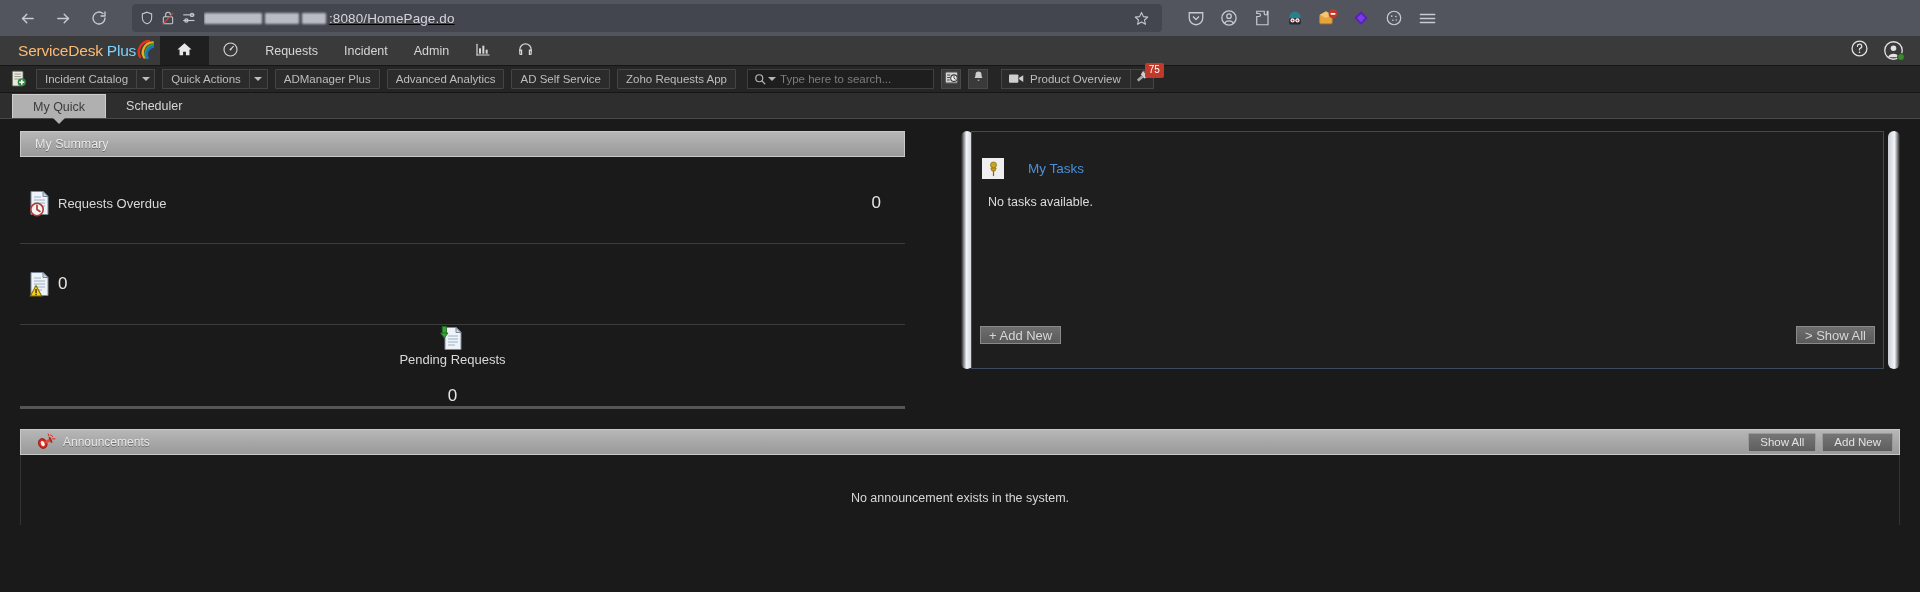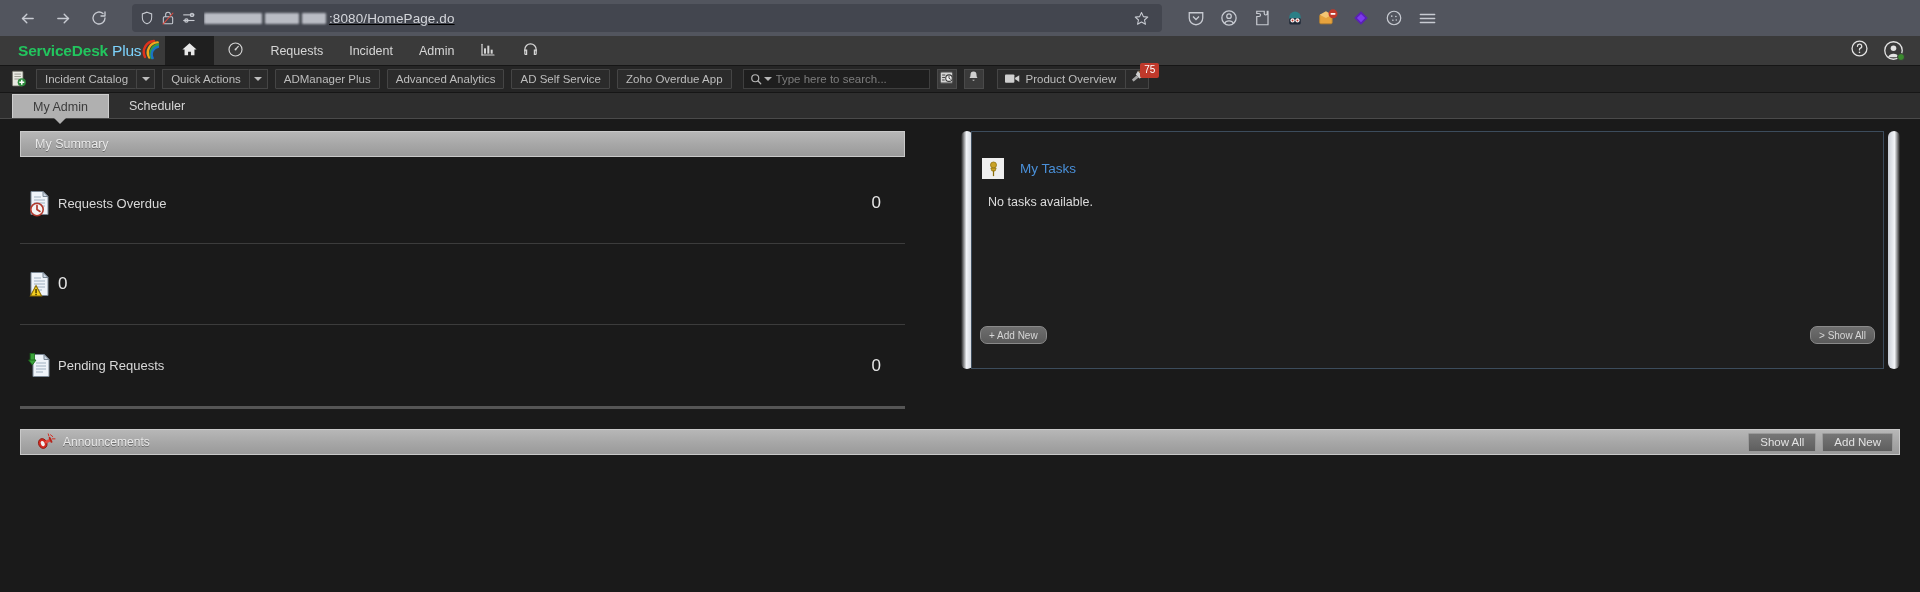--- a/index.html
+++ b/index.html
@@ -71,21 +71,21 @@
     display: flex; align-items: stretch;
     position: relative;
   }
   .brand {
     display: flex; align-items: center;
     padding: 0 6px 0 18px;
     font-size: 15.5px;
     position: relative;
     flex: 0 0 auto;
   }
-  .brand .b1 { color: #22c55e; font-weight: bold; letter-spacing: -.2px; text-align: right; }
+  .brand .b1 { color: #fdba74; font-weight: normal; letter-spacing: -.2px; text-align: right; }
   .brand .b2 { color: #7dd3fc; font-weight: normal; margin-left: 4px; letter-spacing: -.2px;}
   .brand .arc { width: 17px; height: 22px; margin-left: 1px; position: relative; top: -2px; }
   .nav-item {
     display: flex; align-items: center; justify-content: flex-start;
     padding: 0 13px;
     color: #d6d6d6;
     font-size: 12.5px;
     cursor: default;
   }
   .nav-item.home { background: #1f1f1f; padding: 0 16px; }
@@ -229,21 +229,21 @@
     font-size: 12.5px;
     text-shadow: 0 1px 0 rgba(0,0,0,.35);
   }
   .summary-body { padding-top: 6px; border-bottom: 3px solid #555; }
   .sum-row {
     display: flex; align-items: center;
     height: 81px;
     border-bottom: 1px solid #3c3c3c;
     padding: 0 24px 0 4px;
   }
-  .sum-row:last-child { border-bottom: none; }
+  .sum-row:last-child { border-bottom: none; flex-direction: column; }
   .sum-ico { width: 34px; flex: 0 0 auto; display:flex; align-items:center; justify-content:center; }
   .sum-label { color: #d9d9d9; font-size: 13px; flex: 1 1 auto; }
   .sum-val { color: #e6e6e6; font-size: 17px; }
 
   
   .panel-right {
     flex: 1 1 auto;
     position: relative;
     height: 238px;
     min-width: 0;
@@ -255,41 +255,41 @@
     border: 1px solid #3c4c5c;
   }
   .curl-left, .curl-right {
     position: absolute; top: 0; bottom: 0;
     width: 12px;
     background: linear-gradient(to right, rgba(255,255,255,0) 0%, #f2f4f7 45%, #c9ced6 100%);
     border-radius: 50% / 6px;
   }
   .curl-left { left: 0; }
   .curl-right { right: 0; background: linear-gradient(to left, rgba(255,255,255,0) 0%, #f2f4f7 45%, #c9ced6 100%); }
-  .tasks-title-row { display: flex; align-items: center; gap: 16px; padding: 26px 0 0 10px; }
+  .tasks-title-row { display: flex; align-items: center; gap: 24px; padding: 26px 0 0 10px; }
   .tasks-ico {
     width: 22px; height: 21px; background: #efefef;
     display:flex; align-items:center; justify-content:center; flex: 0 0 auto;
   }
   .tasks-title { color: #4a90d9; font-size: 13.5px; }
   .tasks-empty { color: #dcdcdc; font-size: 12.5px; padding: 16px 0 0 16px; }
   .tasks-foot {
     position: absolute; left: 0; right: 0; bottom: 24px;
     display: flex; justify-content: space-between;
     padding: 0 8px;
   }
   .gbtn {
     height: 18px;
     background: linear-gradient(to bottom, #6e6e6e 0%, #5a5a5a 100%);
     border: 1px solid #8a8a8a;
     color: #d7d7d7;
-    font-size: 10px;
+    font-size: 13px;
     display: flex; align-items: center;
     padding: 0 8px;
-    border-radius: 7px;
+    border-radius: 0;
   }
 
   
   .ann-wrap { padding: 20px 20px 0 20px; }
   .ann-head {
     height: 26px;
     background: linear-gradient(to bottom, #b7b7b7 0%, #a6a6a6 55%, #9a9a9a 100%);
     border: 1px solid #c9c9c9;
     display: flex; align-items: center;
     padding: 0 6px 0 14px;
@@ -553,21 +553,21 @@
   <div class="tb-btn">
     <span>ADManager Plus</span>
   </div>
   <div class="tb-btn">
     <span>Advanced Analytics</span>
   </div>
   <div class="tb-btn">
     <span>AD Self Service</span>
   </div>
   <div class="tb-btn">
-    <span>Zoho Overdue App</span>
+    <span>Zoho Requests App</span>
   </div>
 
   <div class="tb-search">
     <span style="display:flex;align-items:center;gap:2px;">
       <svg width="12" height="12" viewBox="0 0 24 24" fill="none" stroke="#b5b5b5" stroke-width="2.4">
           <circle cx="10.5" cy="10.5" r="7"></circle>
           <line x1="16" y1="16" x2="21.5" y2="21.5" stroke-linecap="round"></line>
         </svg>
       <span class="caret-dn" style="border-top-color:#b5b5b5;"></span>
     </span>
@@ -615,21 +615,21 @@
             </g>
           </svg>
       </span>
       <span class="badge">75</span>
     </div>
   </div>
 </div>
 
 <div class="tabstrip">
   <div class="tab active">
-    <span>My Admin</span>
+    <span>My Quick</span>
   </div>
   <div class="tab">
     <span>Scheduler</span>
   </div>
 </div>
 
 <div class="content">
   <div class="row-main">
 
     <div class="panel-left">
@@ -750,14 +750,17 @@
       <span class="ann-title">Announcements</span>
       <div class="ann-btns">
         <div class="ann-btn">
           <span>Show All</span>
         </div>
         <div class="ann-btn">
           <span>Add New</span>
         </div>
       </div>
     </div>
+    <div class="ann-body">
+      <span>No announcement exists in the system.</span>
+    </div>
   </div>
 </div>
 
 </body></html>

